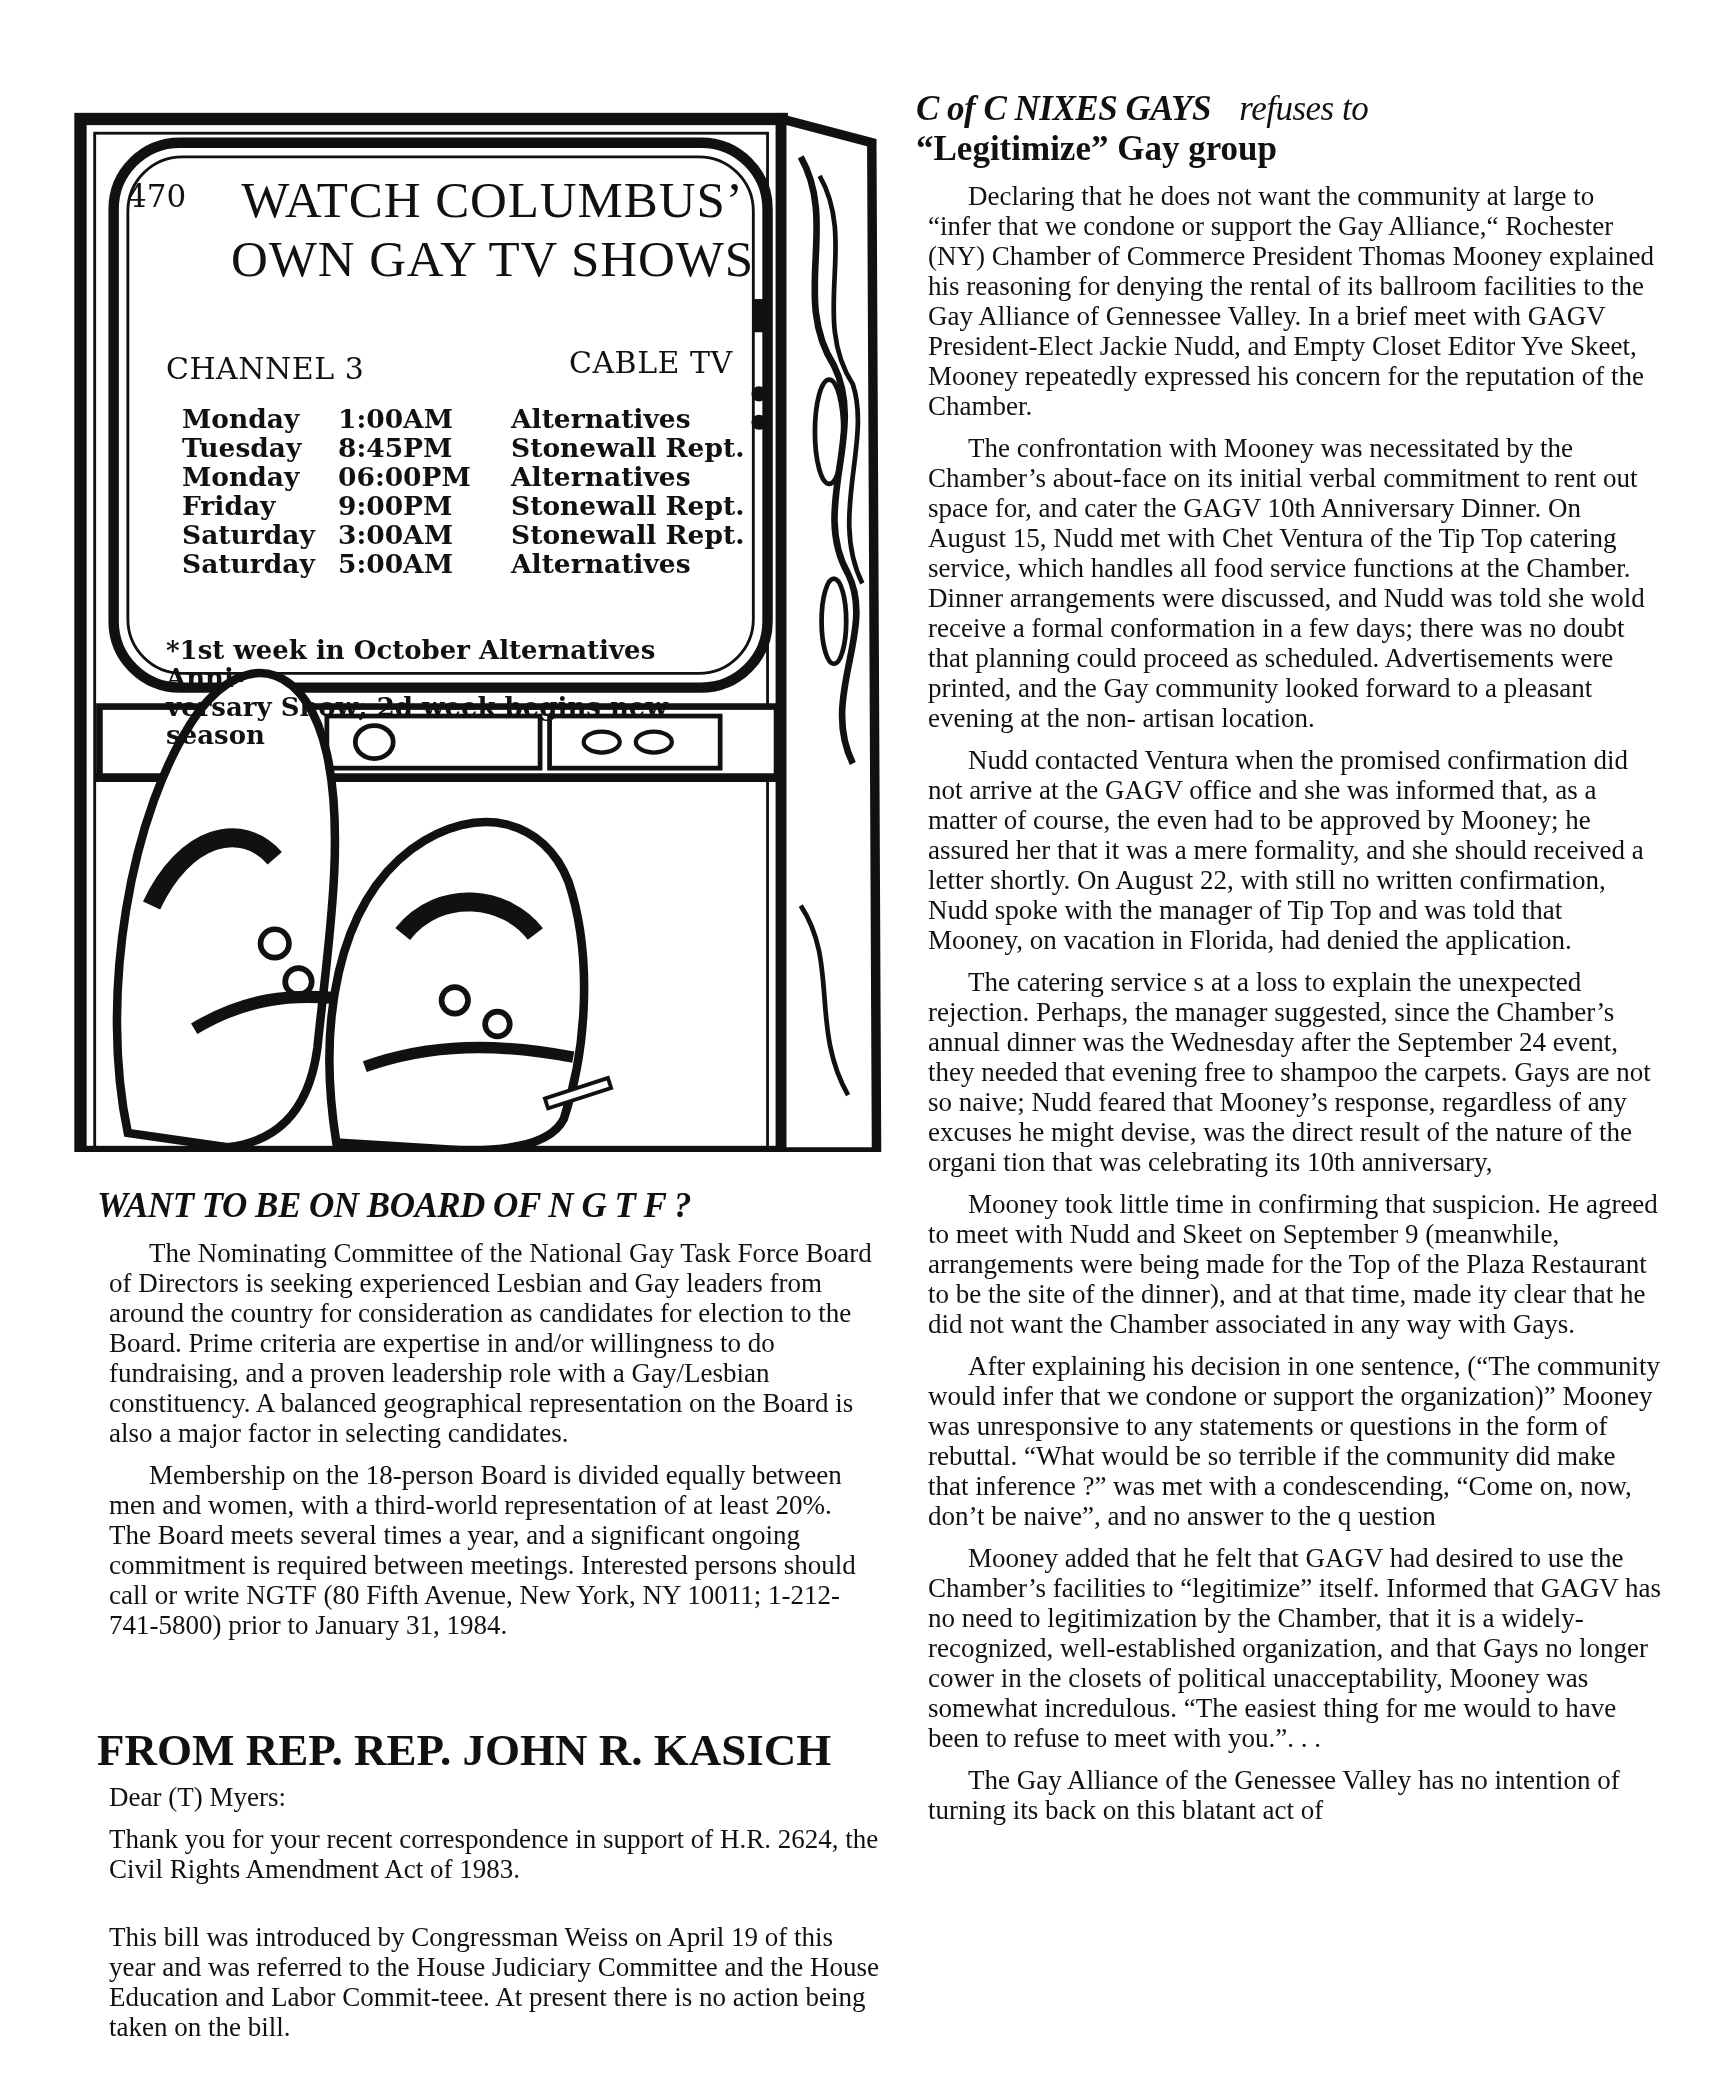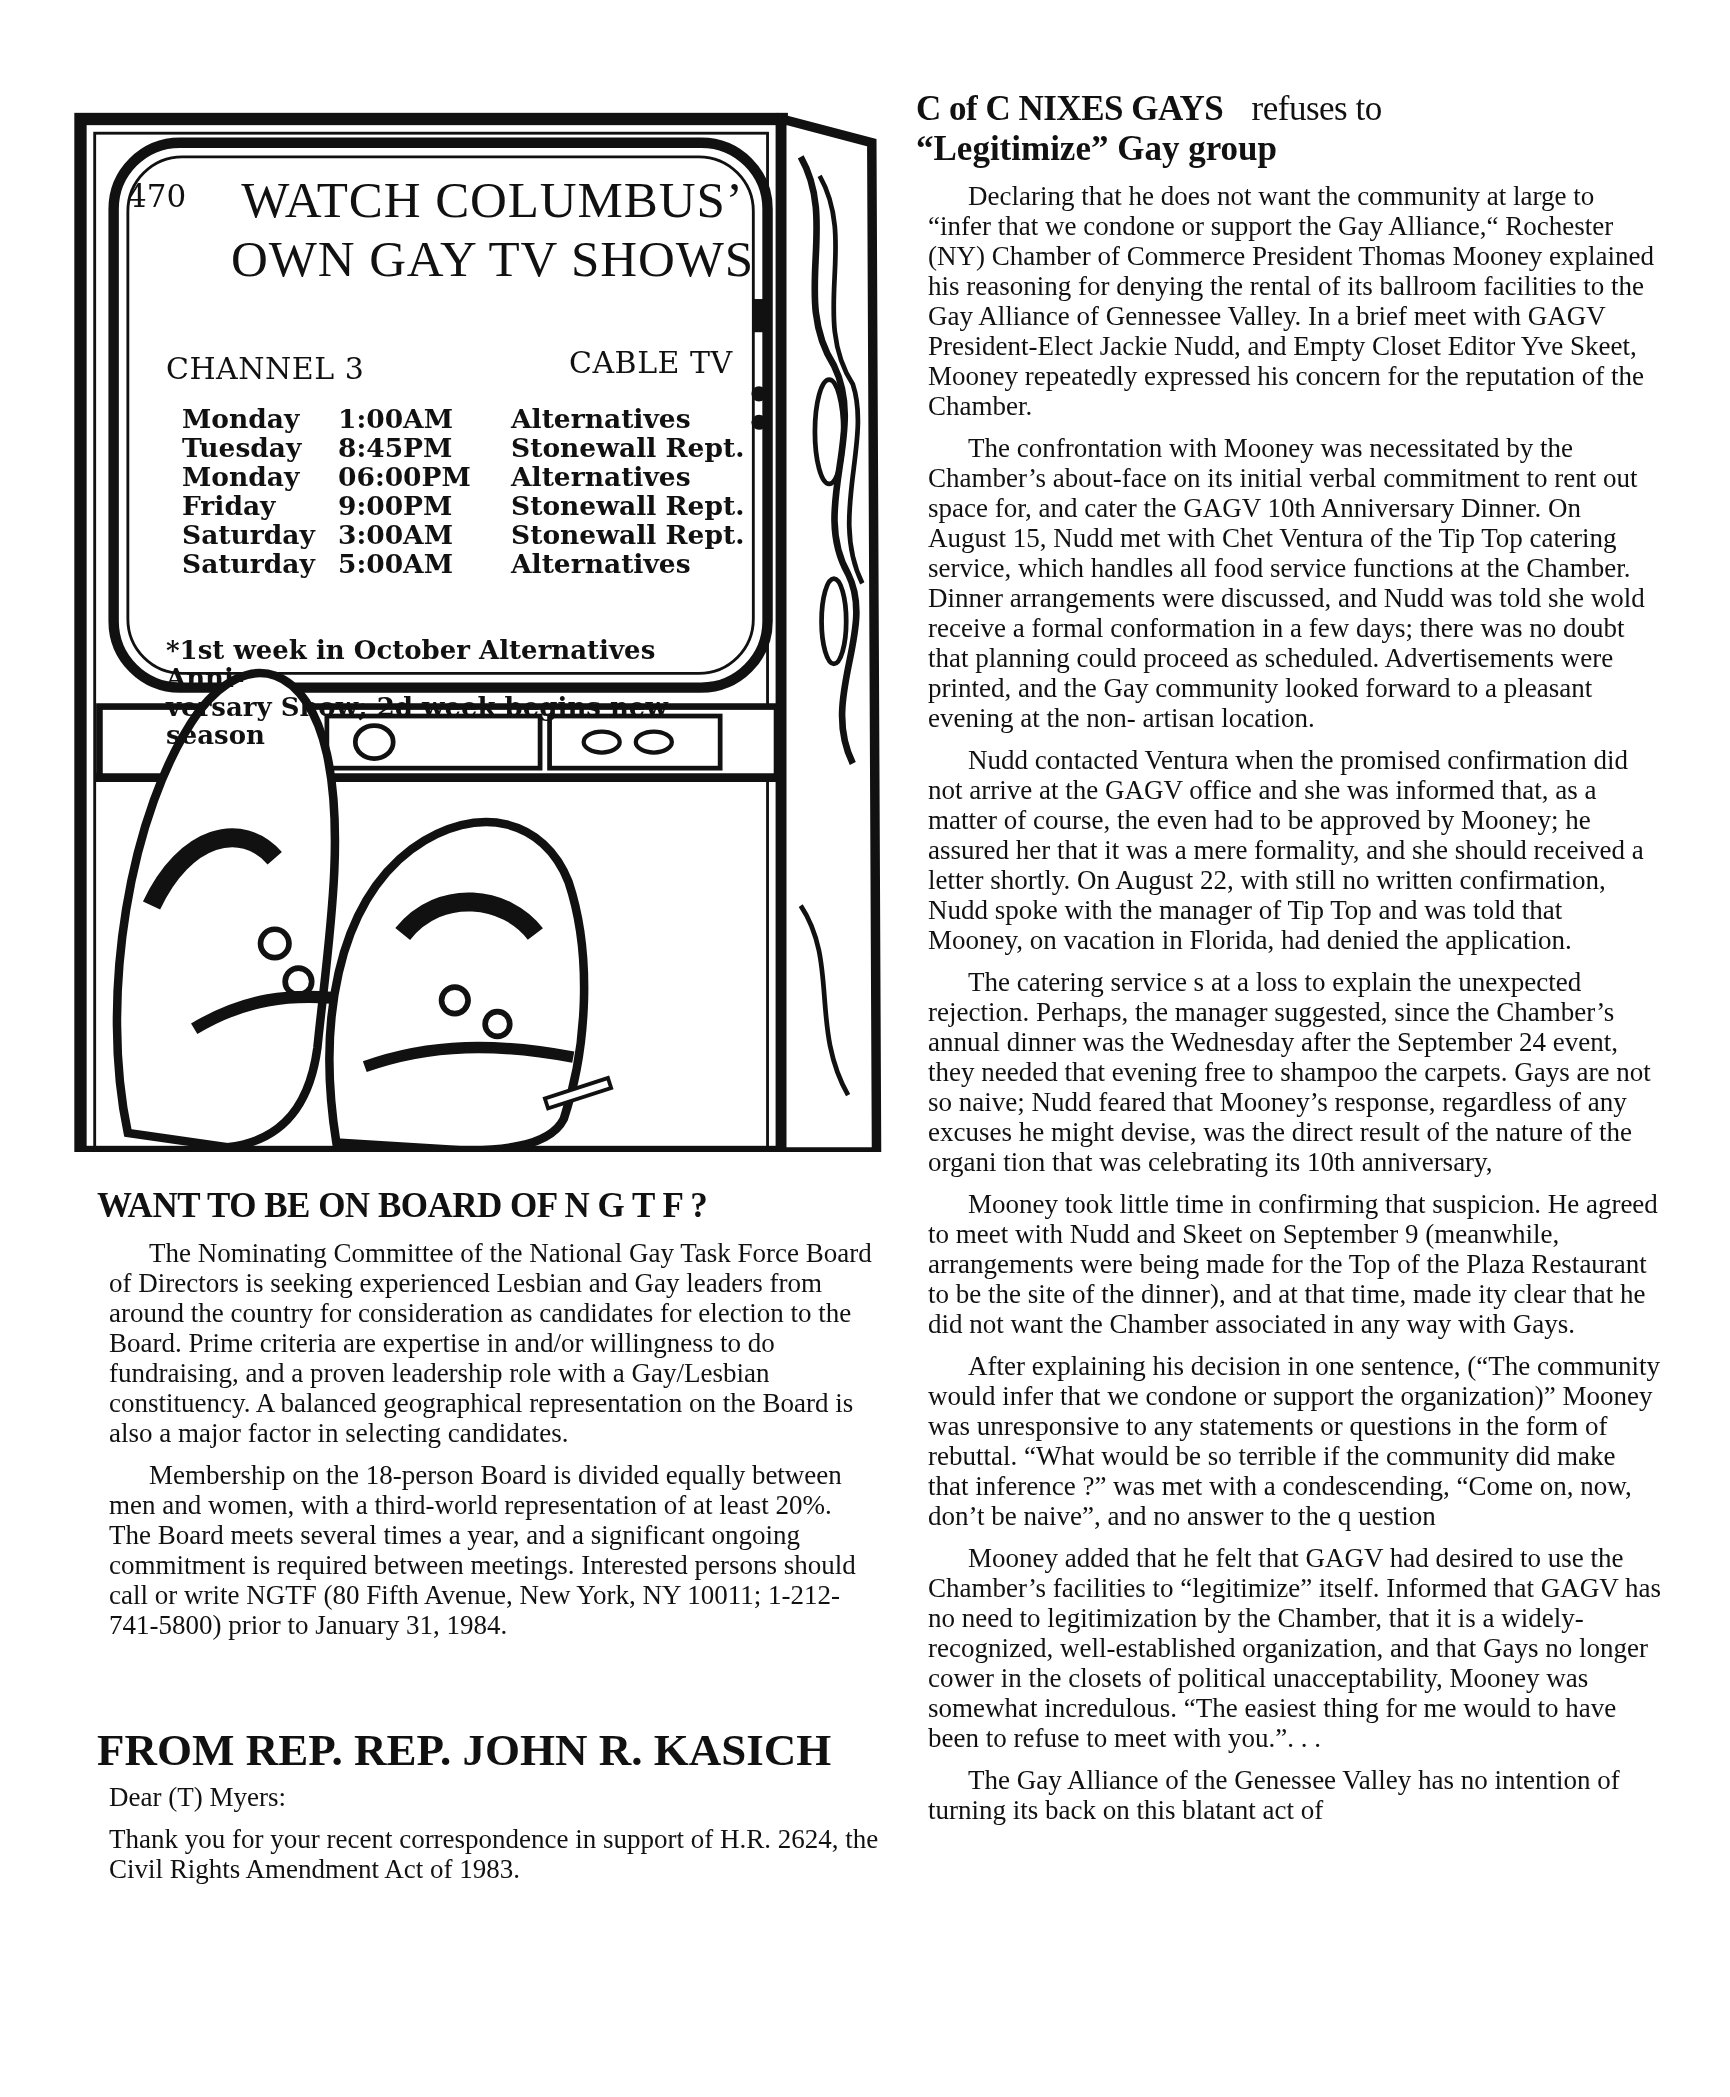--- a/index.html
+++ b/index.html
@@ -22,21 +22,21 @@
   .sched-row { display: flex; height: 29px; align-items: baseline; }
   .sched-day { width: 156px; }
   .sched-time { width: 173px; }
   .sched-show { width: 227px; white-space: nowrap; }
   .tv-note { position: absolute; left: 95px; top: 488px; width: 559px; font-family: "DejaVu Serif", serif;
              font-weight: bold; font-size: 26px; line-height: 28.4px; margin-top: 48px; }
 
   
   .col-left { position: absolute; left: 97px; top: 1185px; width: 791px; }
   .col-right { position: absolute; left: 916px; top: 88px; width: 758px; }
-  .headline { font-size: 35px; line-height: 41px; font-family: "Liberation Serif", serif; font-weight: bold; letter-spacing: -0.5px; margin: 0; }
+  .headline { font-size: 35px; line-height: 41px; font-family: "Liberation Serif", serif; font-weight: bold; letter-spacing: -0.5px; margin: 0; font-style: italic; }
   .headline .light { font-weight: normal; margin-left: 28.4px; }
   .subhead { font-size: 35px; line-height: 40px; font-family: "Liberation Serif", serif; margin: 0; }
   .body-text { font-size: 27px; line-height: 30px; margin: 0; text-align: left; }
   .body-text p { margin: 12px; text-indent: 40px; }
   .body-text p.noindent { text-indent: 0; }
   .kasich-head { font-size: 45px; line-height: 40px; font-weight: bold; margin: 0; }
   .kasich-block { position: absolute; left: 97px; top: 1730px; width: 796px; }
   .gap { height: 14.2px; }
 </style>
 </head>
@@ -144,20 +144,21 @@
       <p>Membership on the 18-person Board is divided equally between men and women, with a third-world representation of at least 20%. The Board meets several times a year, and a significant ongoing commitment is required between meetings. Interested persons should call or write NGTF (80 Fifth Avenue, New York, NY 10011; 1-212-741-5800) prior to January 31, 1984.</p>
     </div>
   </div>
 
   <div class="kasich-block">
     <h2 class="kasich-head">FROM REP. REP. JOHN R. KASICH</h2>
     <div class="body-text">
       <p class="noindent">Dear (T) Myers:</p>
       <p class="noindent">Thank you for your recent correspondence in support of H.R. 2624, the Civil Rights Amendment Act of 1983.</p>
       <div class="gap"></div>
+      <p class="noindent">This bill was introduced by Congressman Weiss on April 19 of this year and   was referred to the House Judiciary Committee and the House Education and Labor Commit-teee. At present there is no action being taken on the bill.</p>
     </div>
   </div>
 
   <div class="col-right">
     <h1 class="headline">
       <span>C of C NIXES GAYS</span><span class="light">refuses to</span>
     </h1>
     <h2 class="subhead">“Legitimize” Gay group</h2>
     <div class="body-text">
       <p>Declaring that  he does not want the community at large to “infer that we condone or support the Gay Alliance,“ Rochester (NY) Chamber of Commerce President Thomas Mooney explained his reasoning for denying the rental of its ballroom facilities to the Gay Alliance of Gennessee Valley. In a brief meet with GAGV President-Elect Jackie Nudd, and Empty Closet Editor Yve Skeet, Mooney repeatedly expressed his concern for the reputation of the Chamber.</p>

